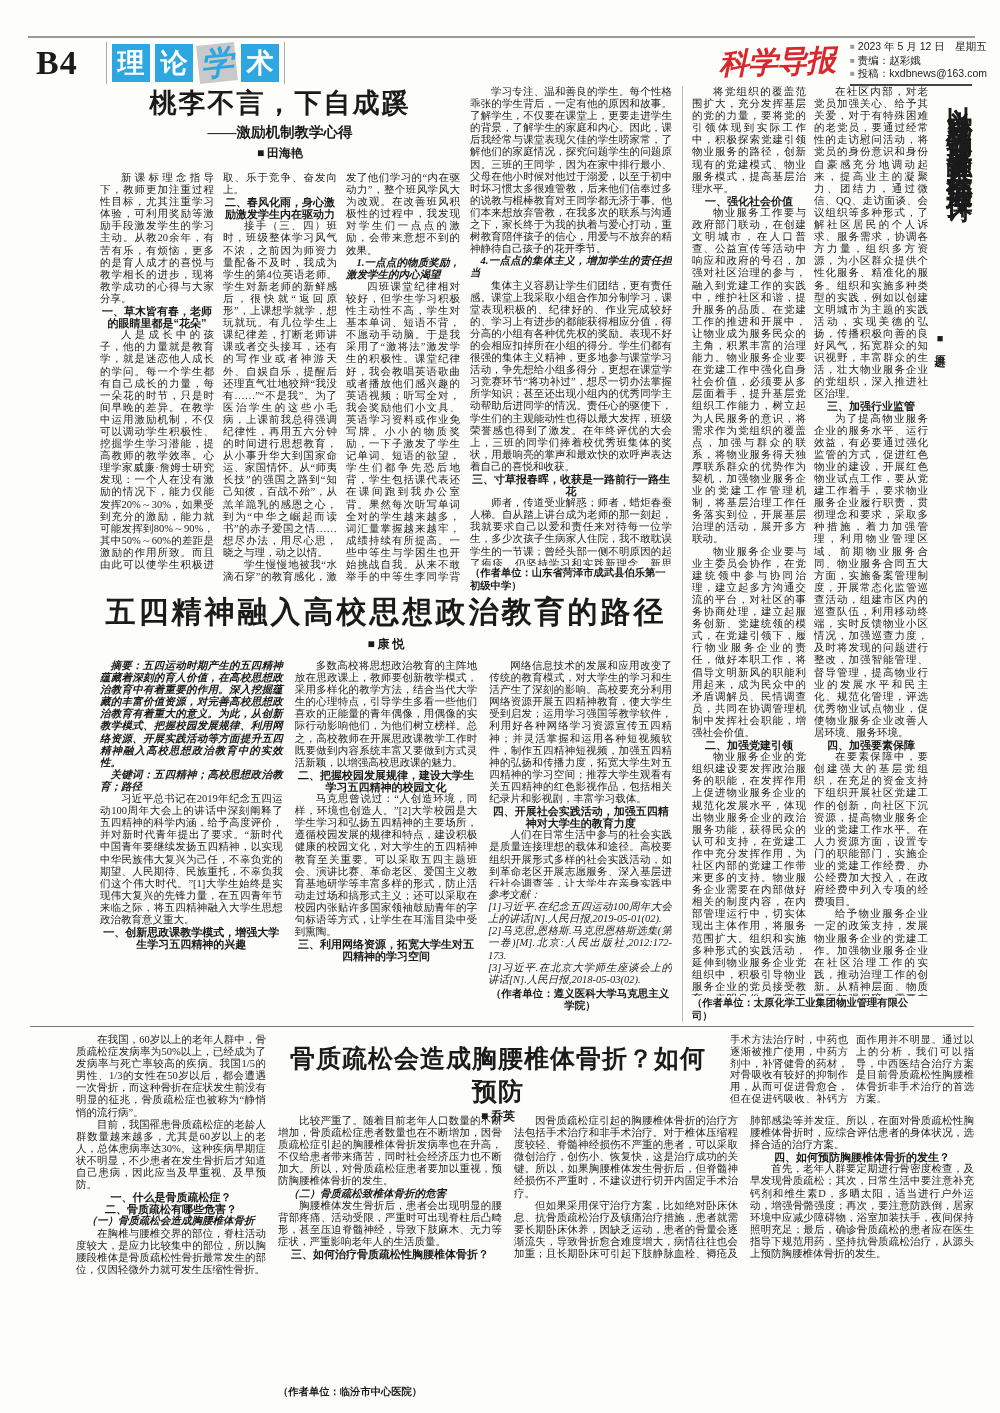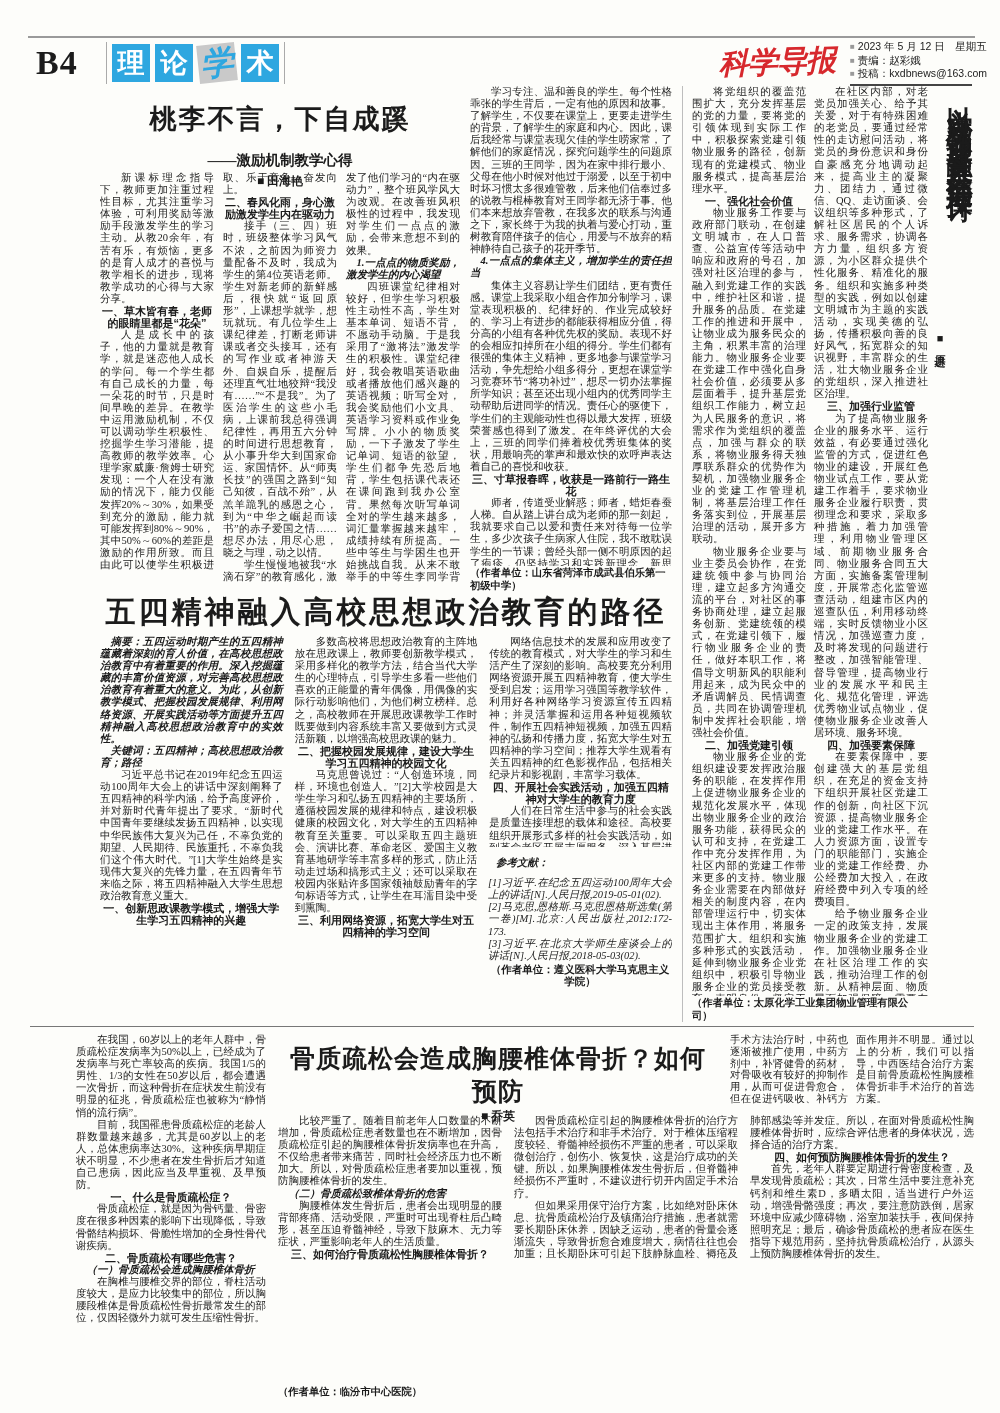--- a/index.html
+++ b/index.html
@@ -27,32 +27,32 @@
   .flow p.para{text-indent:2em}
   .flow p.sub{font-family:"Liberation Sans",sans-serif;font-weight:700;text-align:center;text-indent:0;font-size:11px}
   .flow p.kai{font-style:italic;font-weight:700;text-indent:1em}
   .byline{font-size:12px;font-weight:700}
   .attr-pin{position:absolute;bottom:0;left:0;right:0;background:#fdfdfa;text-align:left;
             font-weight:700;font-size:10.3px;line-height:13px}
   
   .artA{position:absolute;left:100px;top:86px;width:572px;height:506px;display:grid;
         grid-template-columns:360px 1fr;grid-template-rows:86px 1fr;column-gap:10px}
   .artA-titlebox{grid-column:1;grid-row:1;text-align:center;padding-top:2px}
-  .t1{font-size:27px;font-weight:800;letter-spacing:2px;margin:16px;line-height:31px}
+  .t1{font-size:27px;font-weight:800;letter-spacing:2px;margin:0;line-height:31px}
   .t1sub{font-size:14.5px;margin:4px 0 3px;font-weight:700}
   .artA-left{grid-column:1;grid-row:2;overflow:hidden;column-count:3;column-gap:9px;height:420px}
   .artA-right{grid-column:2;grid-row:1/3;position:relative;overflow:hidden}
   
   .artB{position:absolute;left:100px;top:594px;width:572px;height:428px}
   .t2{font-size:30px;font-weight:800;text-align:center;letter-spacing:3px;margin:0 0 6px;line-height:36px}
   .artB-byline{text-align:center;margin-bottom:7px}
   .artB-body{column-count:3;column-gap:12px;height:352px;overflow:hidden;position:relative}
   .refsbox{position:absolute;right:0;bottom:0;width:184px;background:#fdfdfa;font-size:10.2px;
            line-height:12px;font-style:italic;padding-top:2px}
-  .refsbox .refh{font-weight:700;margin:8px}
+  .refsbox .refh{font-weight:400;margin:0}
   .refsbox p{margin:0;text-align:justify}
   .refsbox .attr{font-style:normal;font-weight:700;text-align:center;margin-top:2px}
   
   .vrule{position:absolute;left:682px;top:86px;width:1px;height:936px;background:#bdbdbd}
   .artC{position:absolute;left:692px;top:86px;width:292px;height:936px;display:flex;gap:8px}
   .artC-body{width:236px;height:100%;column-count:2;column-gap:8px;overflow:hidden;position:relative}
   .artC-title{width:46px;position:relative;flex:none}
   .vt{writing-mode:vertical-rl;margin:0 auto;height:100%;font-size:26px;font-weight:800;
       letter-spacing:5px;line-height:46px}
   .vbyline{position:absolute;left:-4px;top:246px;writing-mode:vertical-rl;font-size:11px;font-weight:700}
@@ -122,20 +122,21 @@
           <p class="fl para">集体主义容易让学生们团结，更有责任感。课堂上我采取小组合作加分制学习，课堂表现积极的、纪律好的、作业完成较好的、学习上有进步的都能获得相应分值，得分高的小组有各种优先权的奖励。表现不好的会相应扣掉所在小组的得分。学生们都有很强的集体主义精神，更多地参与课堂学习活动，争先想给小组多得分，更想在课堂学习竞赛环节“将功补过”，想尽一切办法掌握所学知识；甚至还出现小组内的优秀同学主动帮助后进同学的情况。责任心的驱使下，学生们的主观能动性也得以最大发挥，班级荣誉感也得到了激发。在年终评优的大会上，三班的同学们捧着校优秀班集体的奖状，用最响亮的掌声和最欢快的欢呼声表达着自己的喜悦和收获。</p>
           <p class="fl sub">三、寸草报春晖，收获是一路前行一路生花</p>
           <p class="fl para">师者，传道受业解惑；师者，蜡炬春蚕人梯。自从踏上讲台成为老师的那一刻起，我就要求自己以爱和责任来对待每一位学生，多少次孩子生病家人住院，我不敢耽误学生的一节课；曾经头部一侧不明原因的起了疱疹，仍坚持学习和实践新理念、新思想，相信自己的从教之路定能一路前行，一路生花！</p>
         </div>
       <div class="attr-pin">（作者单位：山东省菏泽市成武县伯乐第一初级中学）</div>
     </div>
   </div>
 
   <div class="artB">
     <div class="t2">五四精神融入高校思想政治教育的路径</div>
+    <div class="artB-byline byline">■ 康 悦</div>
     <div class="artB-body flow">
       <div>
           <p class="fl kai">摘要：五四运动时期产生的五四精神蕴藏着深刻的育人价值，在高校思想政治教育中有着重要的作用。深入挖掘蕴藏的丰富价值资源，对完善高校思想政治教育有着重大的意义。为此，从创新教学模式、把握校园发展规律、利用网络资源、开展实践活动等方面提升五四精神融入高校思想政治教育中的实效性。</p>
           <p class="fl kai">关键词：五四精神；高校思想政治教育；路径</p>
           <p class="fl para">习近平总书记在2019年纪念五四运动100周年大会上的讲话中深刻阐释了五四精神的科学内涵，给予高度评价，并对新时代青年提出了要求。“新时代中国青年要继续发扬五四精神，以实现中华民族伟大复兴为己任，不辜负党的期望、人民期待、民族重托，不辜负我们这个伟大时代。”[1]大学生始终是实现伟大复兴的先锋力量，在五四青年节来临之际，将五四精神融入大学生思想政治教育意义重大。</p>
           <p class="fl sub">一、创新思政课教学模式，增强大学生学习五四精神的兴趣</p>
           <p class="fl para">多数高校将思想政治教育的主阵地放在思政课上，教师要创新教学模式，采用多样化的教学方法，结合当代大学生的心理特点，引导学生多看一些他们喜欢的正能量的青年偶像，用偶像的实际行动影响他们，为他们树立榜样。总之，高校教师在开展思政课教学工作时既要做到内容系统丰富又要做到方式灵活新颖，以增强高校思政课的魅力。</p>
           <p class="fl sub">二、把握校园发展规律，建设大学生学习五四精神的校园文化</p>
           <p class="fl para">马克思曾说过：“人创造环境，同样，环境也创造人。”[2]大学校园是大学生学习和弘扬五四精神的主要场所，遵循校园发展的规律和特点，建设积极健康的校园文化，对大学生的五四精神教育至关重要。可以采取五四主题班会、演讲比赛、革命老区、爱国主义教育基地研学等丰富多样的形式，防止活动走过场和搞形式主义；还可以采取在校园内张贴许多国家领袖鼓励青年的字句标语等方式，让学生在耳濡目染中受到熏陶。</p>
           <p class="fl sub">三、利用网络资源，拓宽大学生对五四精神的学习空间</p>
@@ -177,21 +178,20 @@
       <div class="vbyline">■ 原进</div>
     </div>
   </div>
 
   <div class="hrule2"></div>
   <div class="artD">
     <div class="artD-col1 flow">
         <p class="fl para">在我国，60岁以上的老年人群中，骨质疏松症发病率为50%以上，已经成为了发病率与死亡率较高的疾病。我国1/5的男性、1/3的女性在50岁以后，都会遭遇一次骨折，而这种骨折在症状发生前没有明显的征兆，骨质疏松症也被称为“静悄悄的流行病”。</p>
         <p class="fl para">目前，我国罹患骨质疏松症的老龄人群数量越来越多，尤其是60岁以上的老人，总体患病率达30%。这种疾病早期症状不明显，不少患者在发生骨折后才知道自己患病，因此应当及早重视、及早预防。</p>
         <p class="fl sub">一、什么是骨质疏松症？</p>
-        <p class="fl para">骨质疏松症，就是因为骨钙量、骨密度在很多种因素的影响下出现降低，导致骨骼结构损坏、骨脆性增加的全身性骨代谢疾病。</p>
         <p class="fl sub">二、骨质疏松有哪些危害？</p>
         <p class="fl kai">（一）骨质疏松会造成胸腰椎体骨折</p>
         <p class="fl para">在胸椎与腰椎交界的部位，脊柱活动度较大，是应力比较集中的部位，所以胸腰段椎体是骨质疏松性骨折最常发生的部位，仅因轻微外力就可发生压缩性骨折。</p>
       </div>
     <div class="artD-titlebox">
       <div class="t4">骨质疏松会造成胸腰椎体骨折？如何预防</div>
       <div class="artD-byline byline">■ 乔英</div>
     </div>
     <div class="artD-rightA">手术方法治疗时，中药也逐渐被推广使用，中药方剂中，补肾健骨的药材，对骨吸收有较好的抑制作用，从而可促进骨愈合，但在促进钙吸收、补钙方面作用并不明显。通过以上的分析，我们可以指导，中西医结合治疗方案是目前骨质疏松性胸腰椎体骨折非手术治疗的首选方案。</div>
     <div class="artD-body flow">

